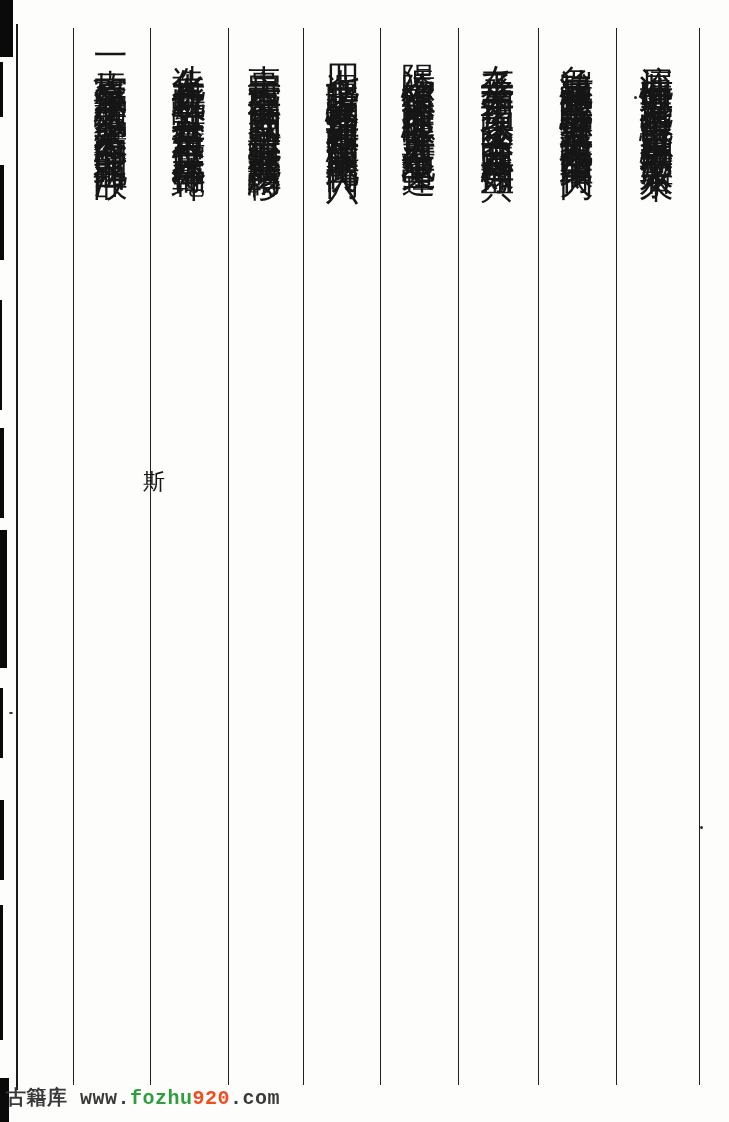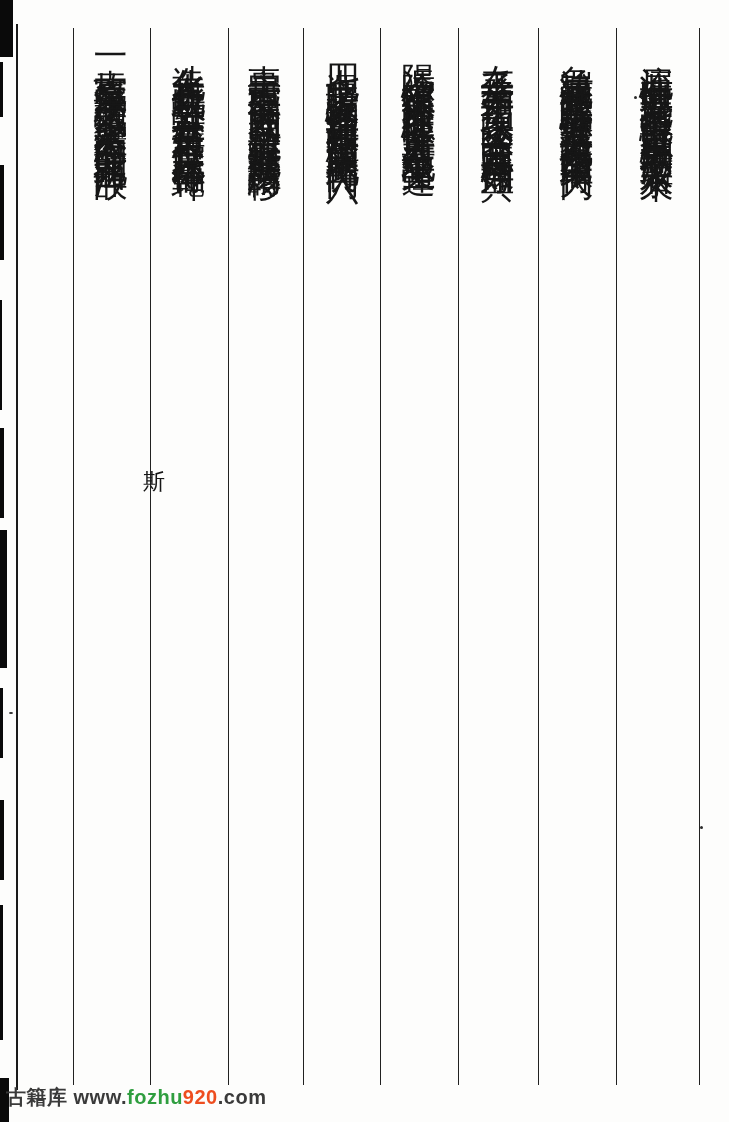--- a/index.html
+++ b/index.html
@@ -21,21 +21,21 @@
     writing-mode:vertical-rl; text-orientation:upright;
     font-size:34px; line-height:1; letter-spacing:4px;
     color:#161616; white-space:nowrap;
   }
   .insert-char {
     position:absolute; left:143px; top:467px;
     font-size:22px; color:#161616;
   }
   .watermark {
     position:absolute; left:6px; top:1084px;
-    font-family:Liberation Sans, sans-serif;
+    font-family:Liberation Mono, monospace;
     font-size:20px; font-weight:bold; letter-spacing:0.5px;
     white-space:nowrap;
   }
   .artifact { position:absolute; background:#0a0a0a; }
   .speck { position:absolute; background:#2b2b2b; border-radius:50%; }
 </style>
 </head>
 <body>
 
 <div class="page">

